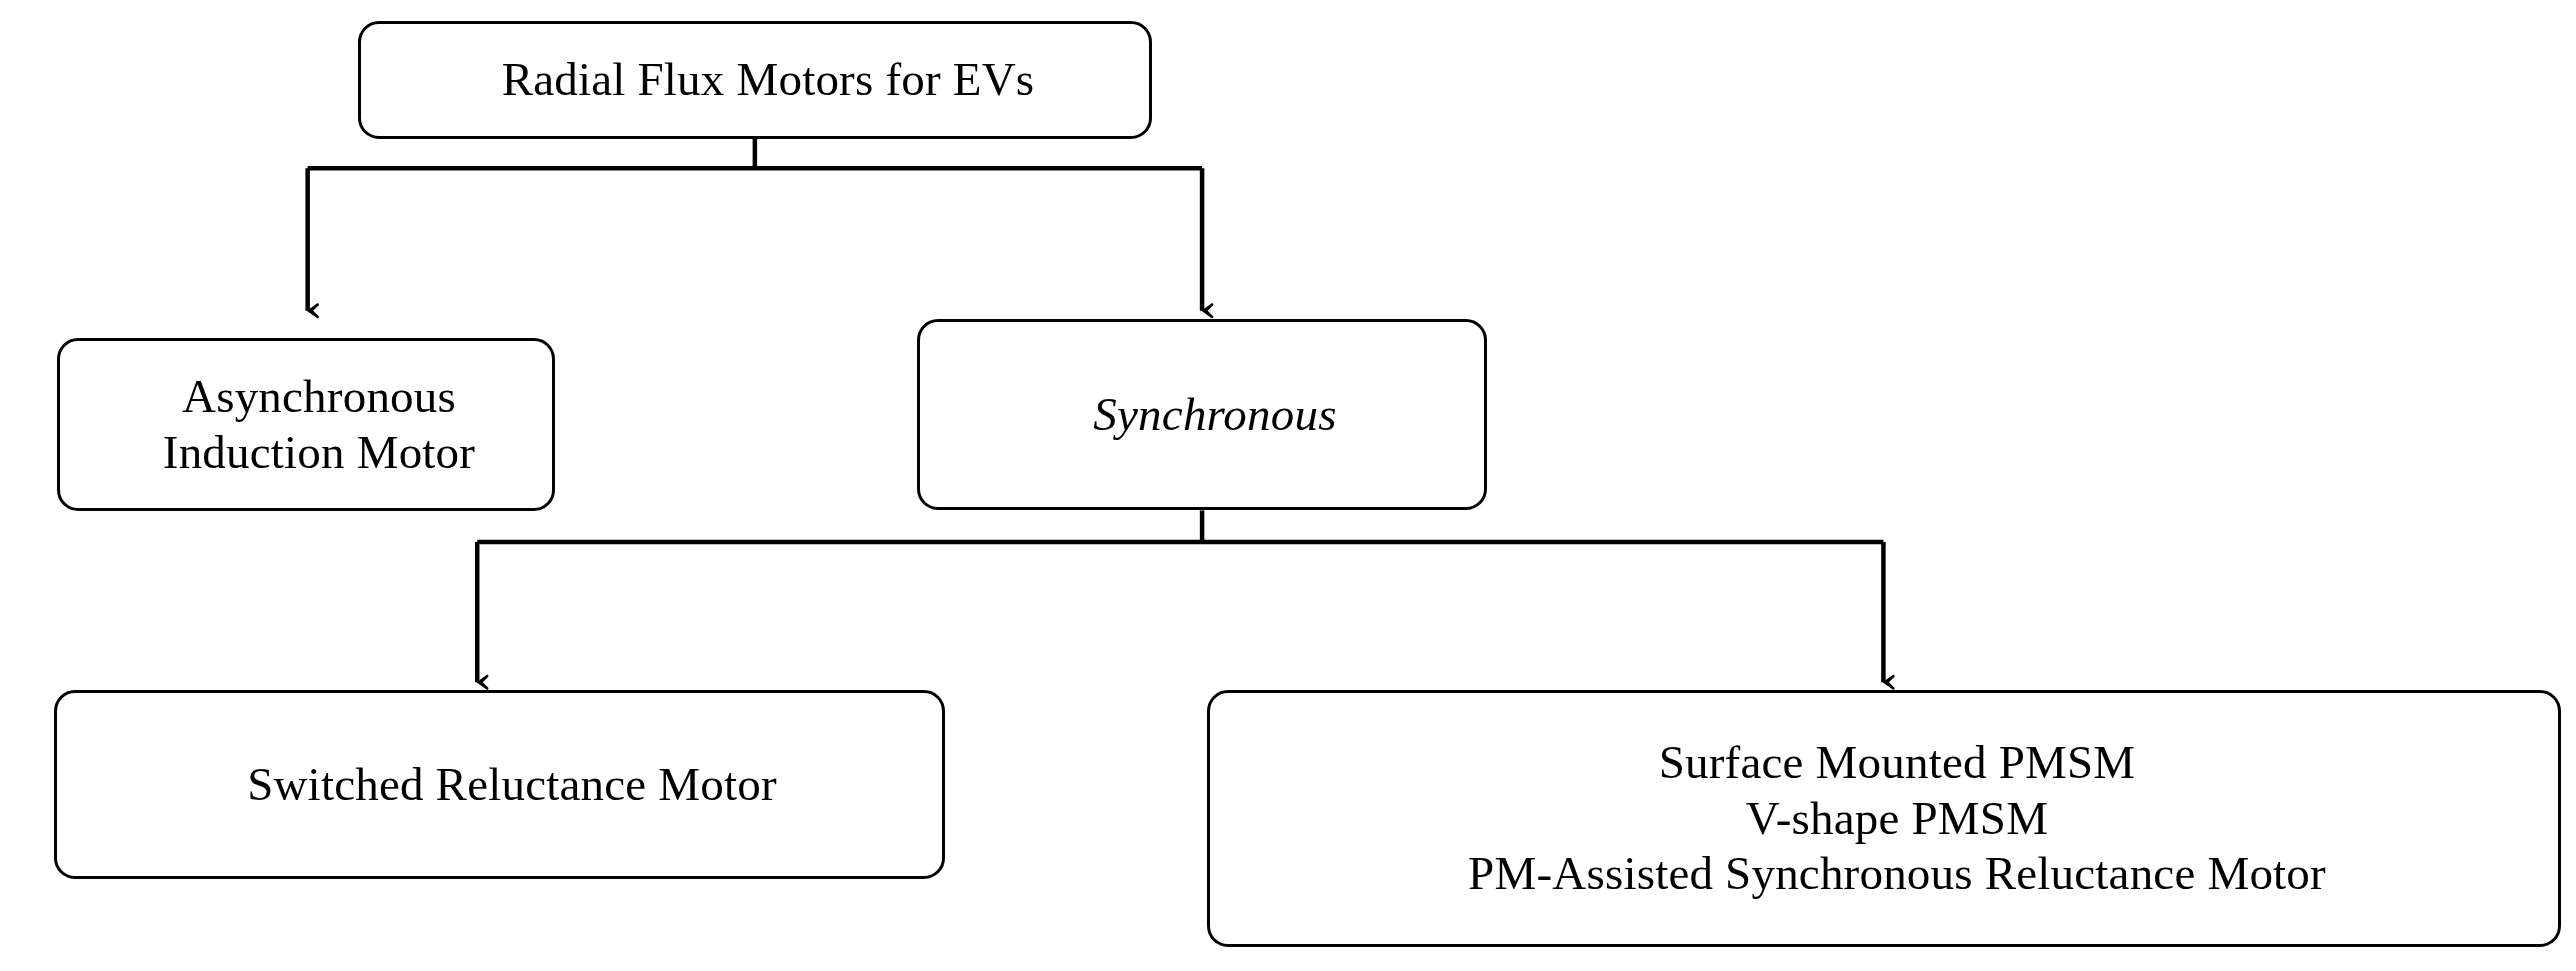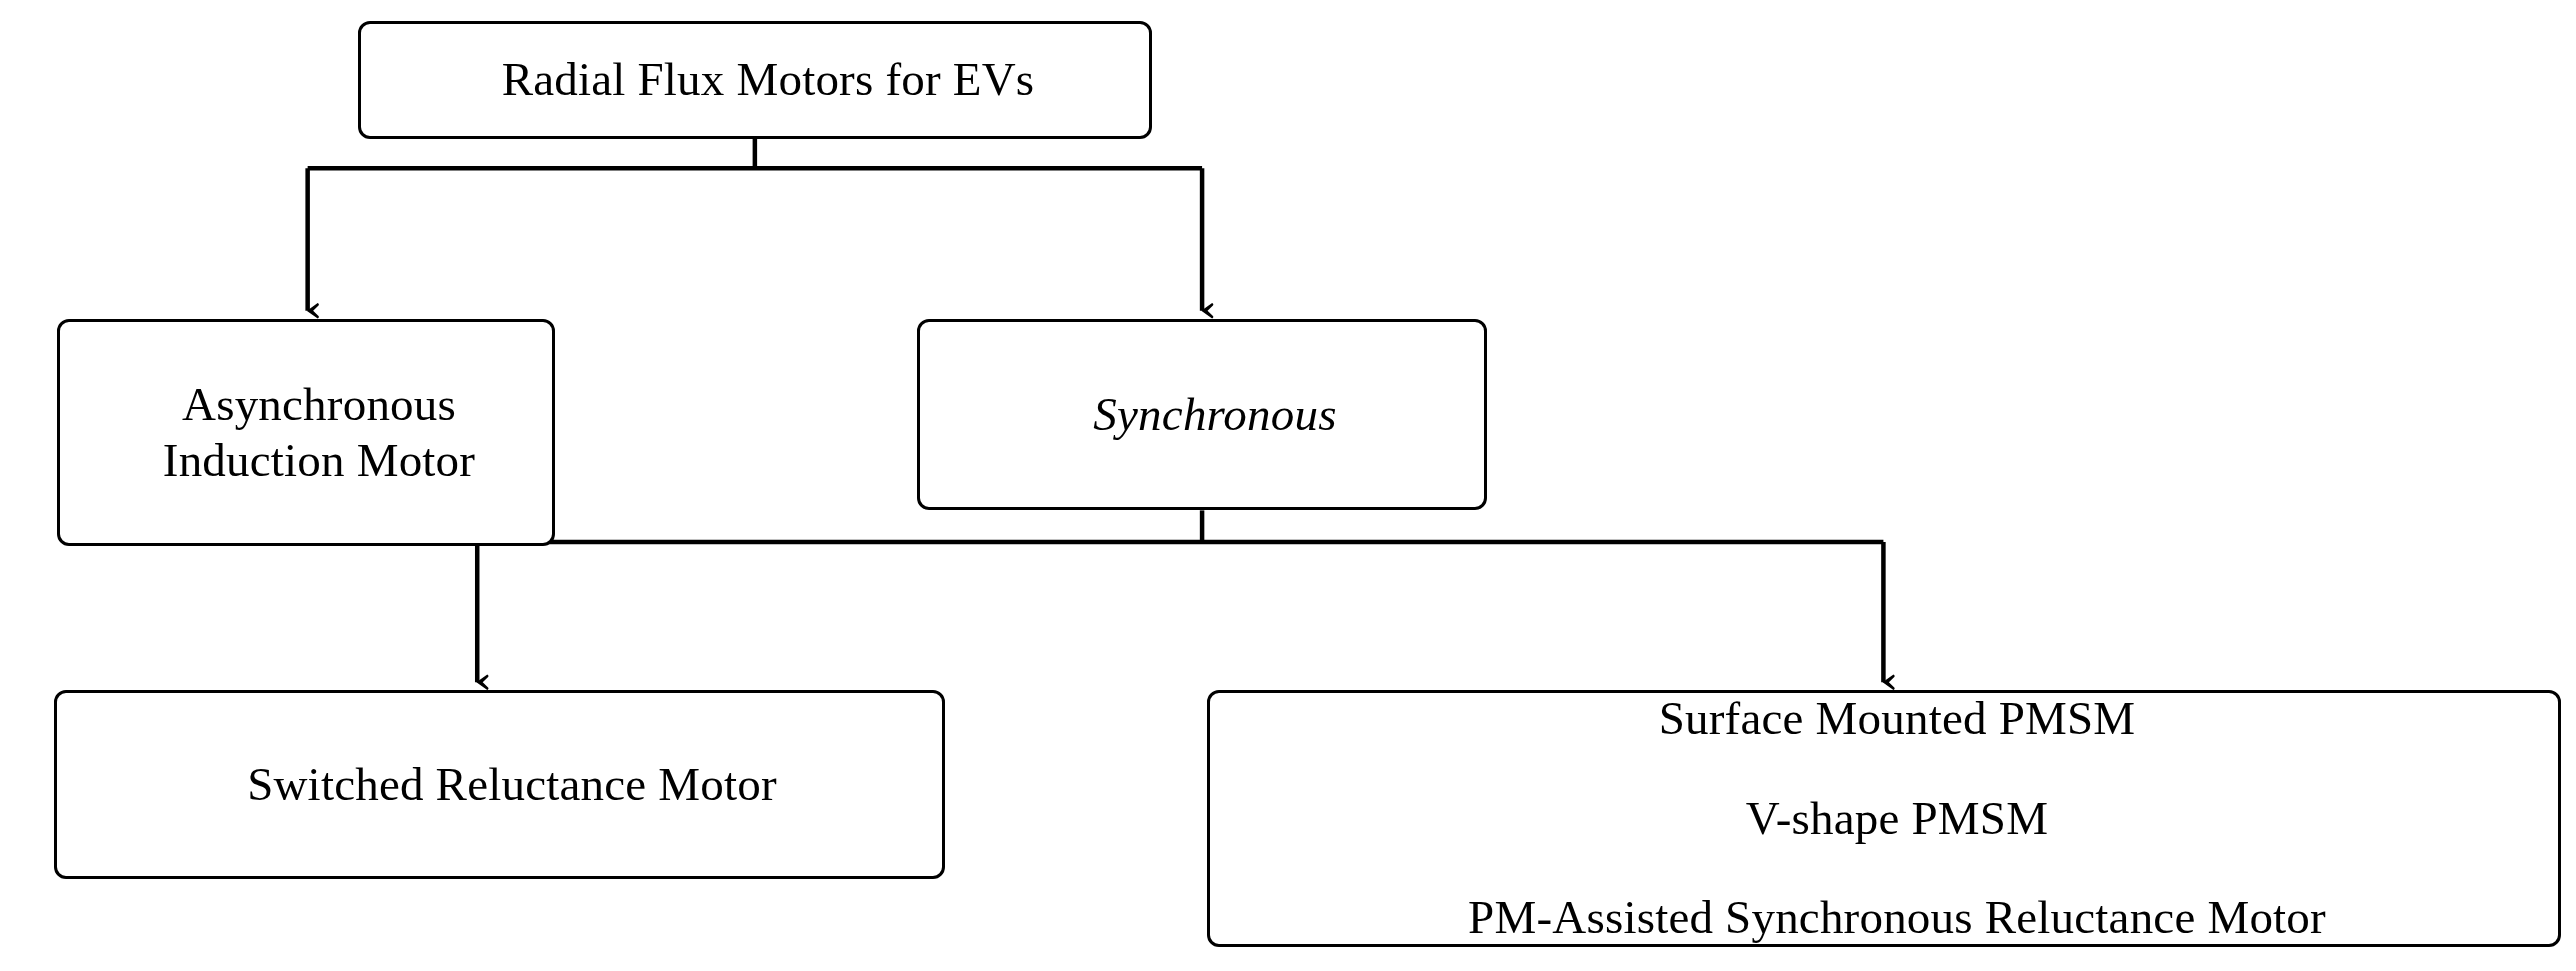--- a/index.html
+++ b/index.html
@@ -25,21 +25,21 @@
     left: 0;
     top: 0;
     width: 2576px;
     height: 972px;
   }
   .node {
     position: absolute;
     box-sizing: border-box;
     background: #ffffff;
     border: 3.8px solid #000000;
-    border-radius: 12px;
+    border-radius: 21px;
     display: flex;
     flex-direction: column;
     align-items: center;
     justify-content: center;
     text-align: center;
     line-height: 1.18;
     letter-spacing: 0.2px;
     white-space: nowrap;
     padding-left: 26px;
   }
@@ -47,41 +47,40 @@
     display: block;
   }
 
   
   #node-root {
     left: 358px;  top: 21px;
     width: 794px; height: 118px;
     font-size: 47px;
   }
   #node-asynchronous {
-    left: 57px;  top: 319px;
-    width: 498px; height: 227px;
+    left: 57px;  top: 338px;
+    width: 498px; height: 173px;
     font-size: 47px;
   }
   #node-synchronous {
     left: 917px; top: 319px;
     width: 570px; height: 191px;
     font-size: 47px;
     font-style: italic;
   }
   #node-reluctance {
     left: 25.5px;  top: 690px;
     width: 891px; height: 189px;
     font-size: 47px;
     margin-left: 28px;
   }
   #node-pmsm {
     left: 1207px; top: 690px;
     width: 1354px; height: 257px;
     font-size: 47px;
-    gap: 44px;
   }
 </style>
 </head>
 <body>
 
 <div id="diagram-root">
 
   <svg id="connector-layer" viewBox="0 0 3433 1295" width="2576" height="972" xmlns="http://www.w3.org/2000/svg" aria-hidden="true">
     <defs>
 

